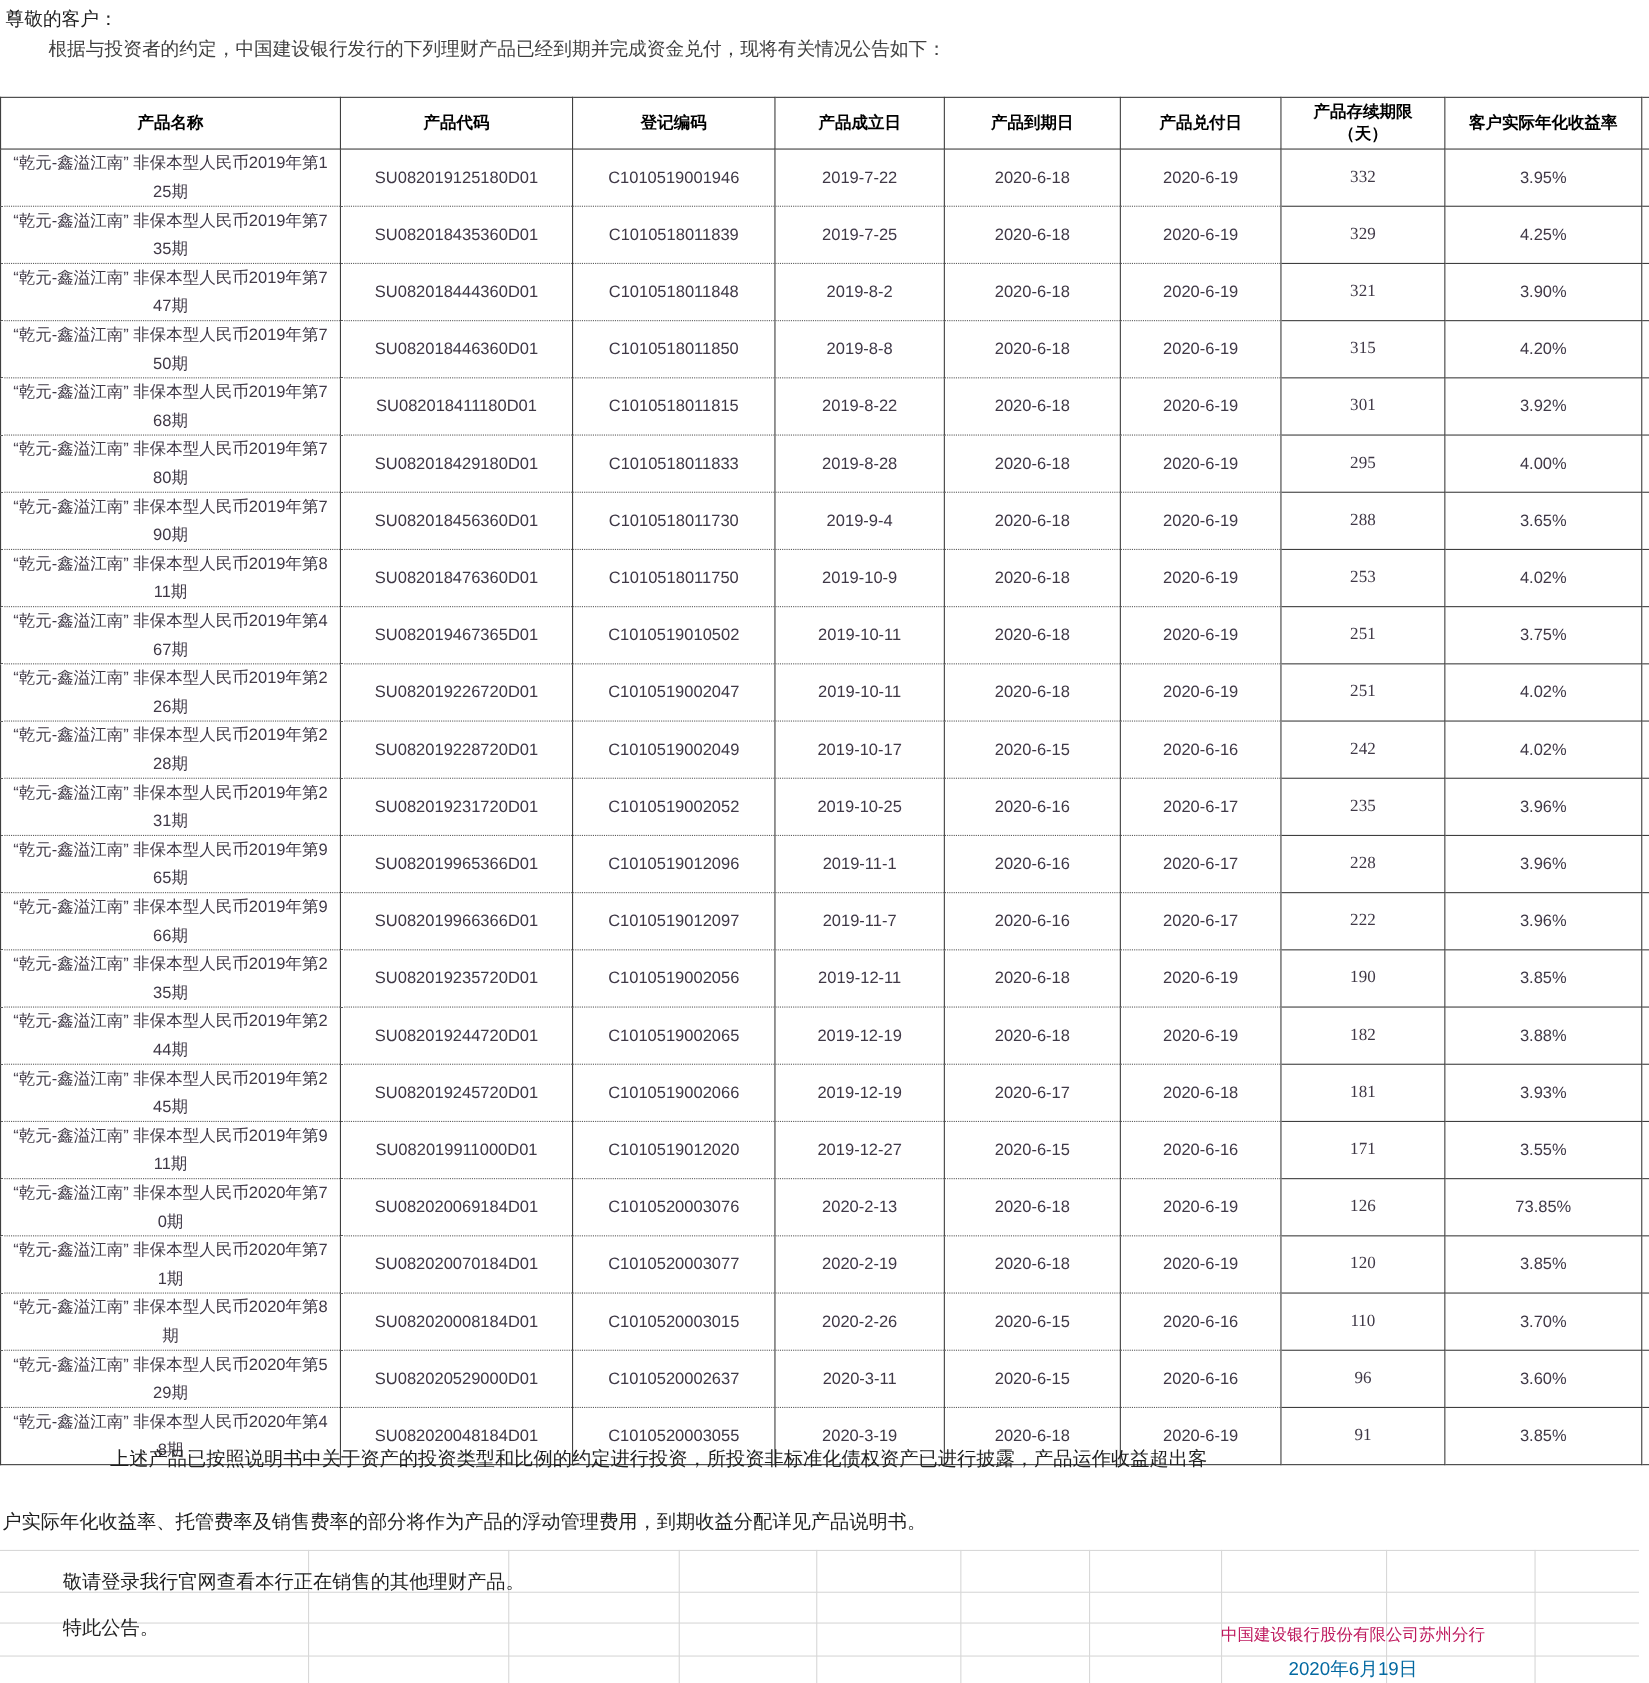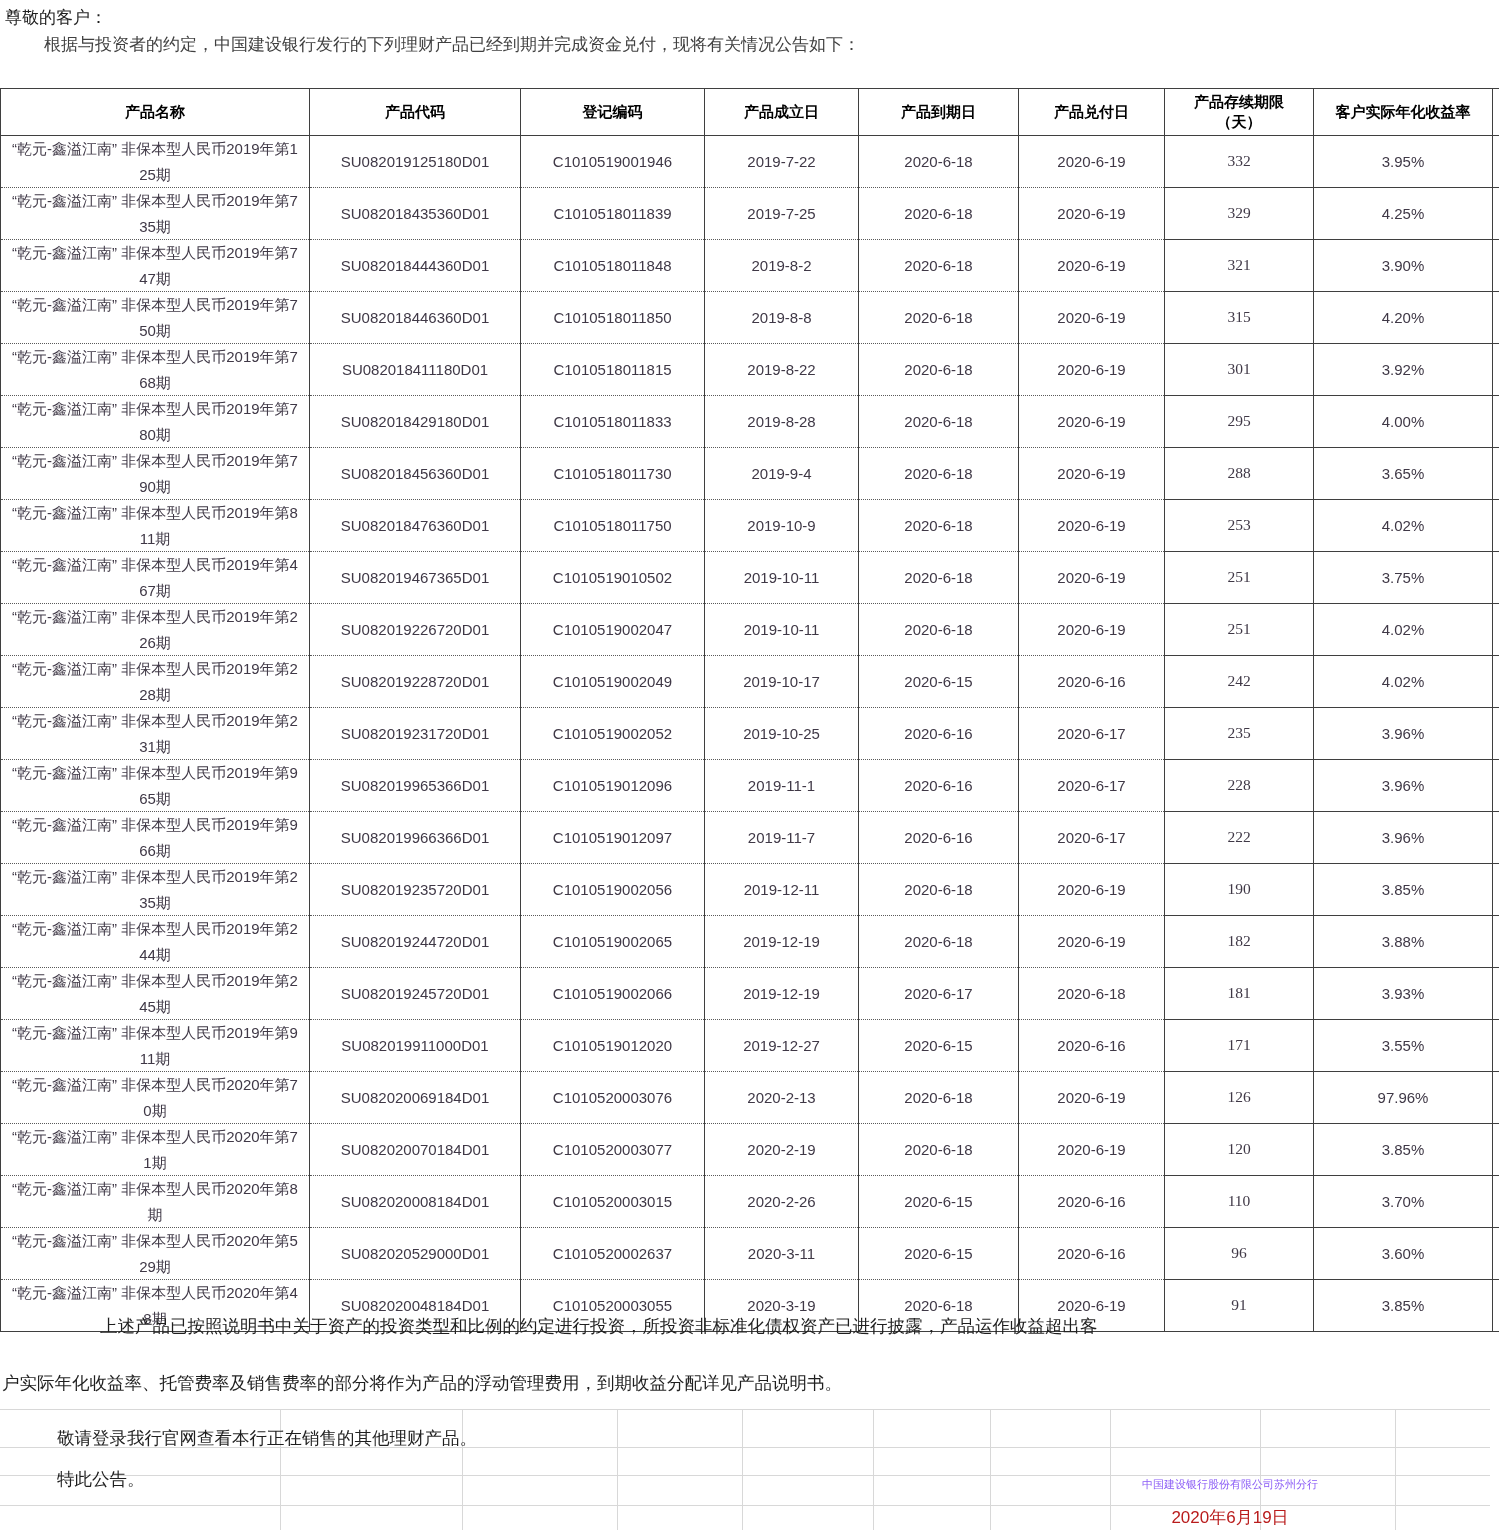--- a/index.html
+++ b/index.html
@@ -88,28 +88,28 @@
     margin-top: 48px;
   }
   .p1 { top: 1266px; left: 100px; }
   .p2 { top: 1323px; left: 2px;  }
   .p3 { top: 1378px; left: 57px; }
   .p4 { top: 1419px; left: 57px; }
 
   .sign-block {
     top: 1477px; left: 985px; width: 490px;
     text-align: center;
-    font-size: 11px;
-    color: #8b5cf6;
+    font-size: 15px;
+    color: #be185d;
   }
   .date-block {
     top: 1506px; left: 985px; width: 490px;
     text-align: center;
     font-size: 17px;
-    color: #b91c1c;
+    color: #0369a1;
   }
 
   
   .grid {
     position: absolute;
     top: 1409px; left: 0;
     width: 1490px; height: 121px;
     z-index: 0;
   }
   .grid .v {
@@ -360,21 +360,21 @@
         <td class="c8 solid">0.05%</td>
       </tr>
       <tr>
         <td class="c0">“乾元-鑫溢江南” 非保本型人民币2020年第70期</td>
         <td class="c1">SU082020069184D01</td>
         <td class="c2">C1010520003076</td>
         <td class="c3">2020-2-13</td>
         <td class="c4">2020-6-18</td>
         <td class="c5">2020-6-19</td>
         <td class="c6 solid">126</td>
-        <td class="c7 solid">97.96%</td>
+        <td class="c7 solid">73.85%</td>
         <td class="c8 solid">0.05%</td>
       </tr>
       <tr>
         <td class="c0">“乾元-鑫溢江南” 非保本型人民币2020年第71期</td>
         <td class="c1">SU082020070184D01</td>
         <td class="c2">C1010520003077</td>
         <td class="c3">2020-2-19</td>
         <td class="c4">2020-6-18</td>
         <td class="c5">2020-6-19</td>
         <td class="c6 solid">120</td>

